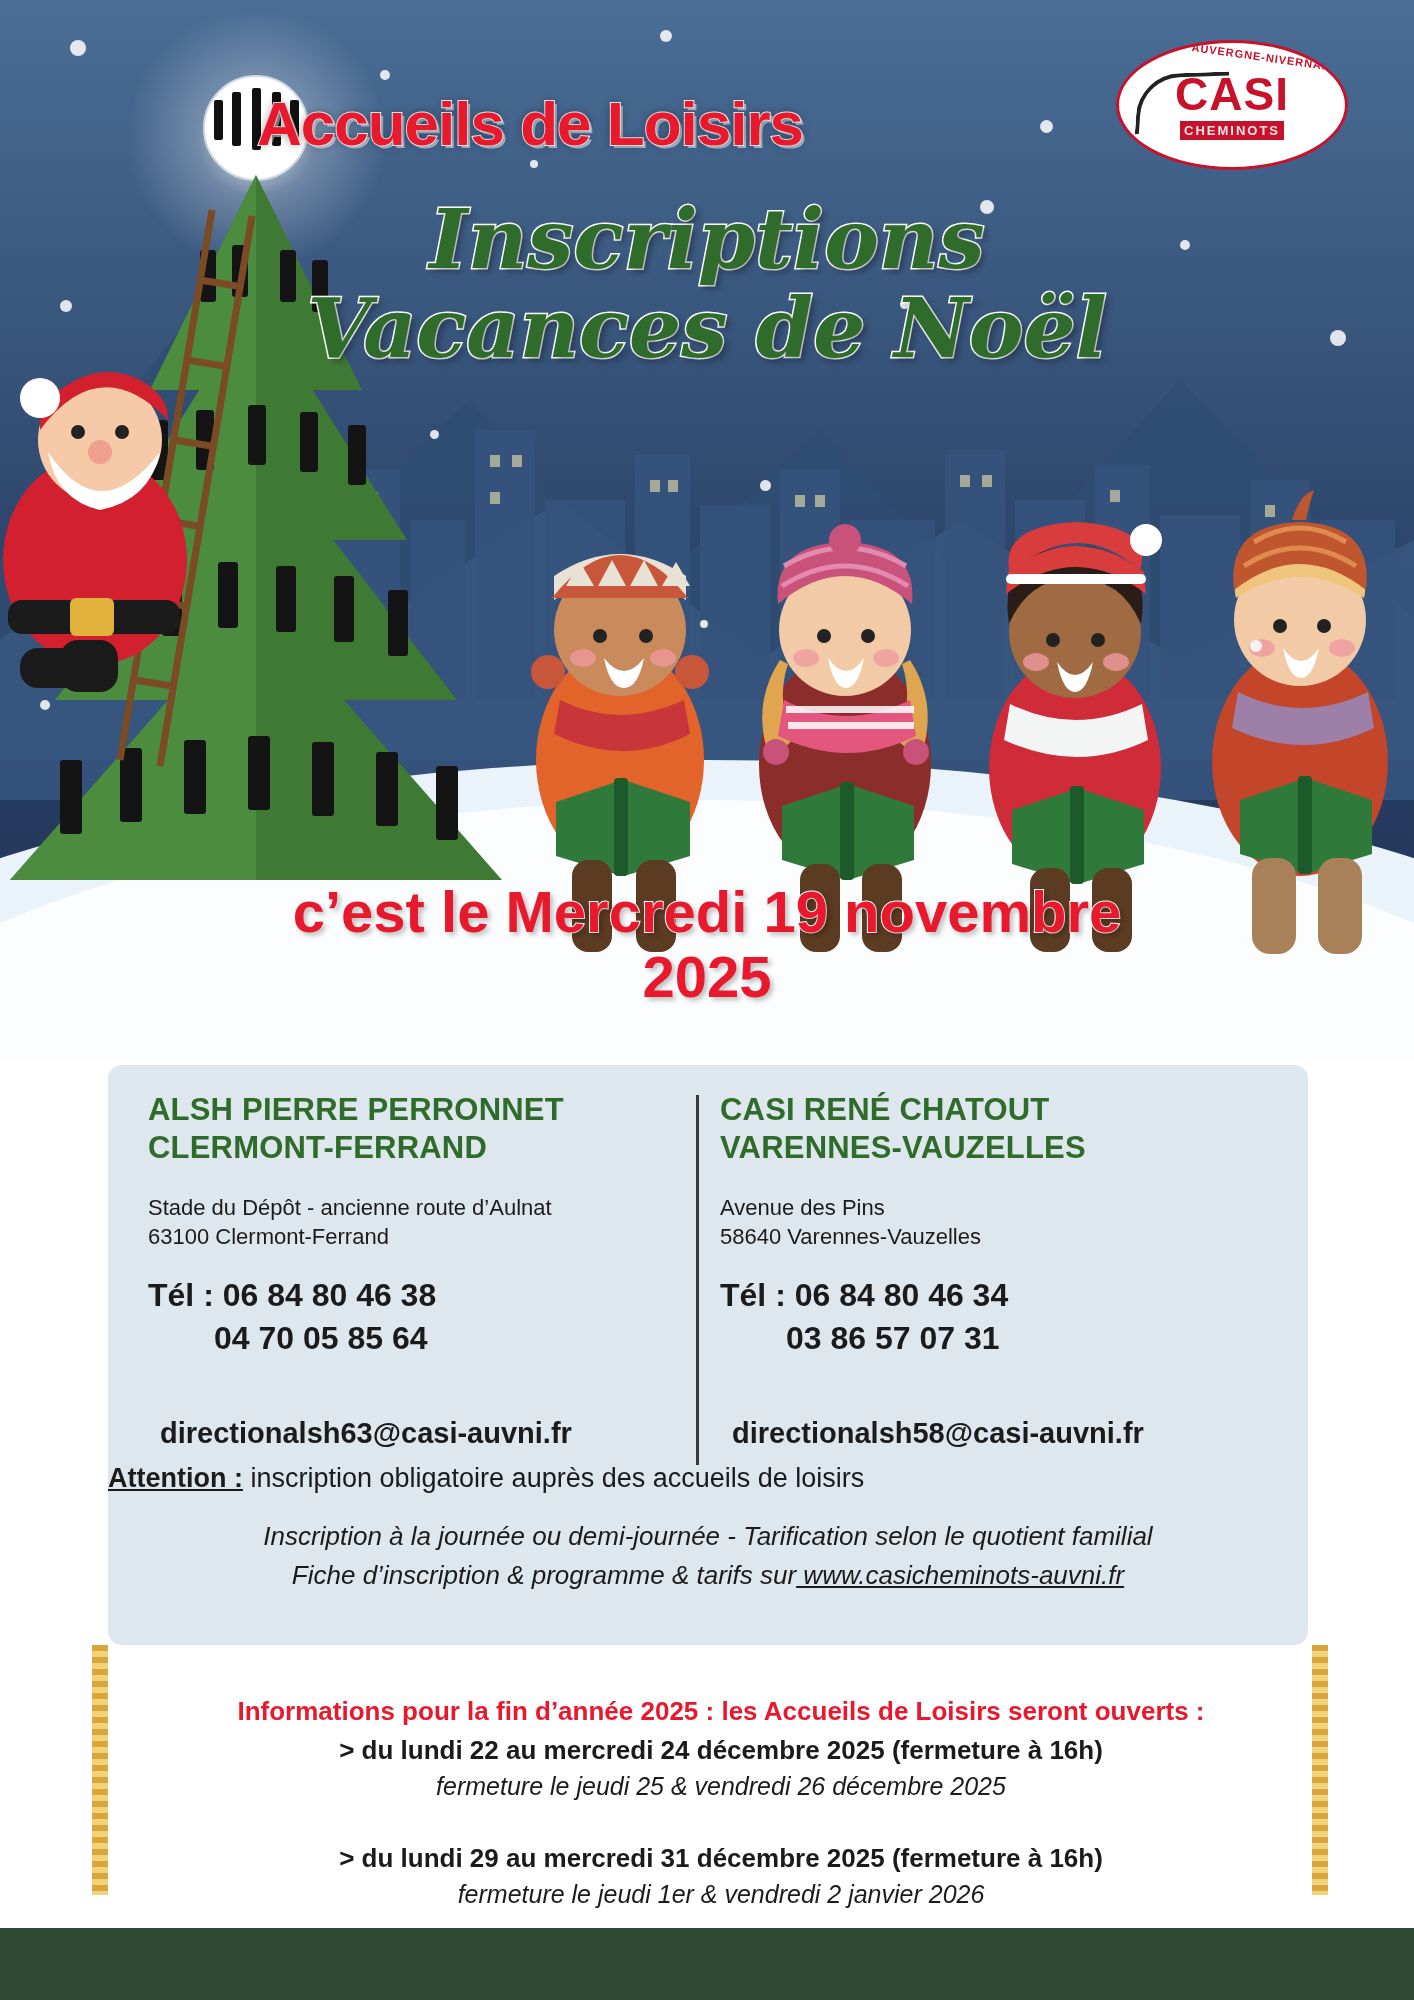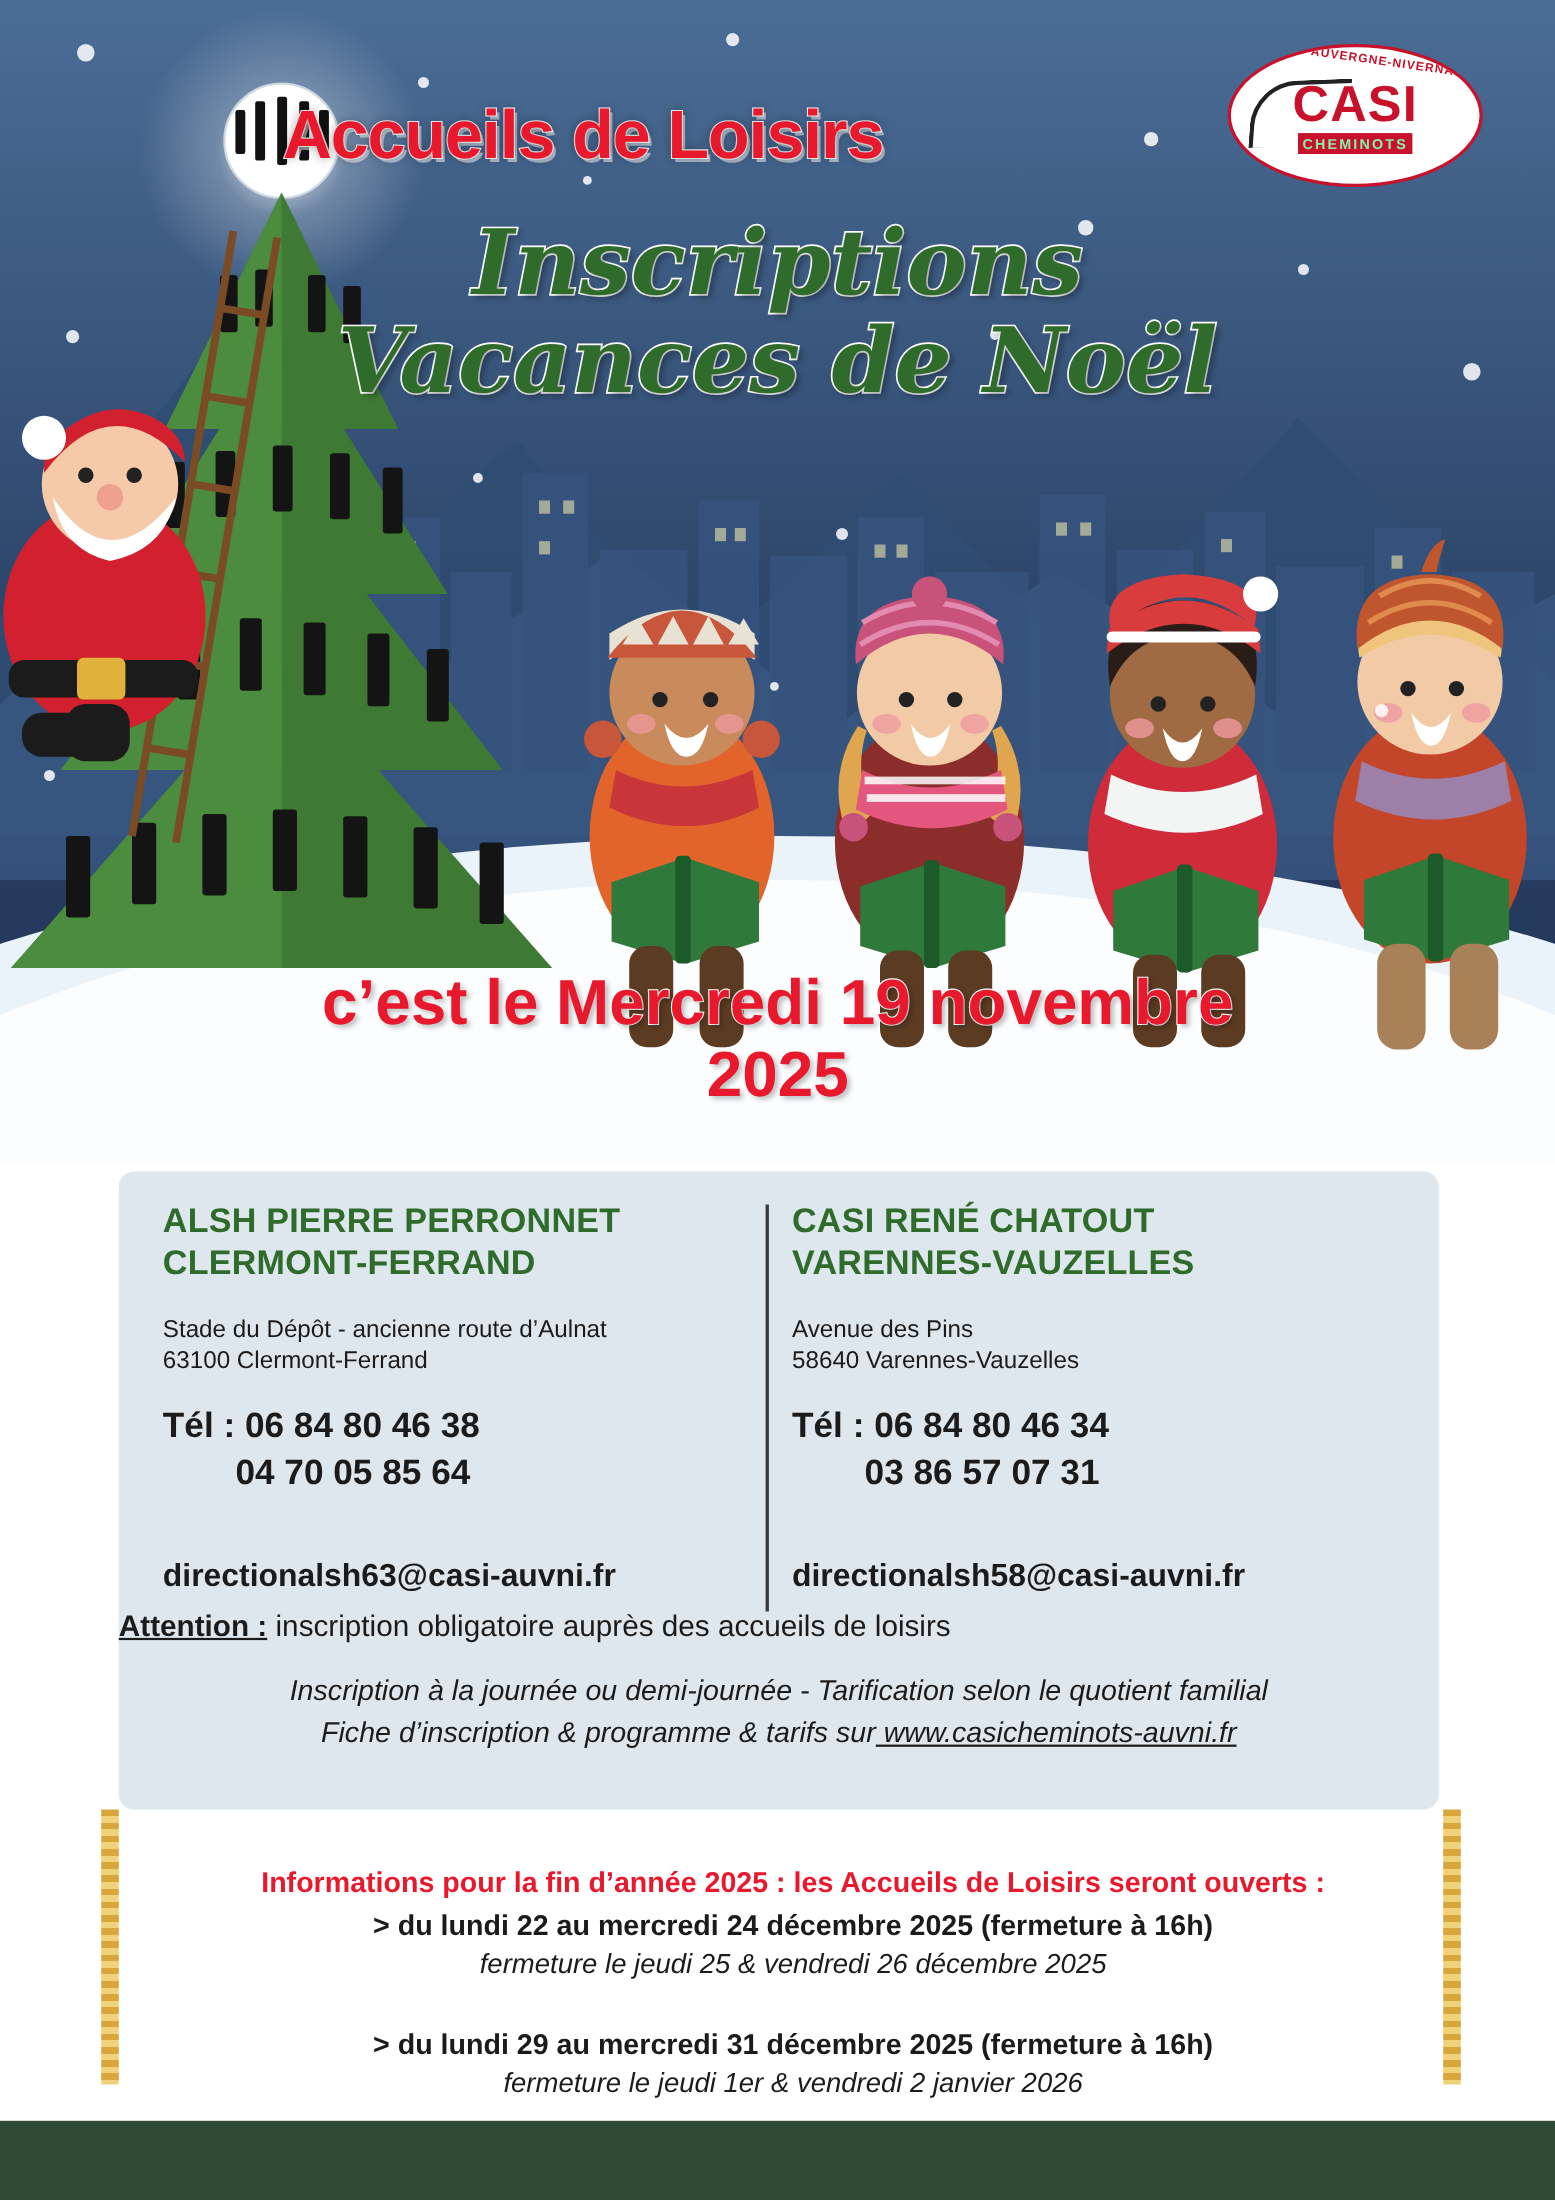--- a/index.html
+++ b/index.html
@@ -76,21 +76,21 @@
     font-size: 11px; font-weight: bold; color: #c8122b;
     letter-spacing: 1px;
     transform: rotate(8deg);
   }
   .logo-casi {
     font-size: 46px; font-weight: bold; color: #c8122b; line-height: 1;
     letter-spacing: 1px;
   }
   .logo-cheminots {
     margin-top: 4px;
-    background: #c8122b; color: #86efac;
+    background: #c8122b; color: #e5e5e5;
     font-size: 13px; font-weight: bold; letter-spacing: 2px;
     padding: 2px 4px;
   }
   .logo-roof {
     position: absolute; left: 18px; top: 30px;
     width: 90px; height: 60px;
     border-top: 4px solid #222; border-left: 4px solid #222;
     transform: skewX(-6deg) rotate(-2deg);
     border-top-left-radius: 40px;
   }
@@ -119,21 +119,21 @@
     margin-top: 26px;
     font-size: 22px; color: #1b1b1b; line-height: 1.35;
   }
   .tel {
     margin-top: 22px;
     font-size: 32px; font-weight: bold; color: #1b1b1b; line-height: 1.35;
   }
   .tel .tel2 { display: block; padding-left: 66px; }
   .mail {
     position: absolute; top: 352px;
-    font-size: 29px; font-weight: bold; color: #1b1b1b;
+    font-size: 29px; font-weight: bold; color: #1b1b1b; margin-left: 12px;
   }
   .mail-left { left: 40px; }
   .mail-right { left: 612px; }
   .attention {
     position: absolute; left: 0; top: 398px; width: 1200px;
     font-size: 27px; color: #1b1b1b;
   }
   .attention b { text-decoration: underline; }
   .italic-note {
     position: absolute; left: 0; top: 452px; width: 1200px;

